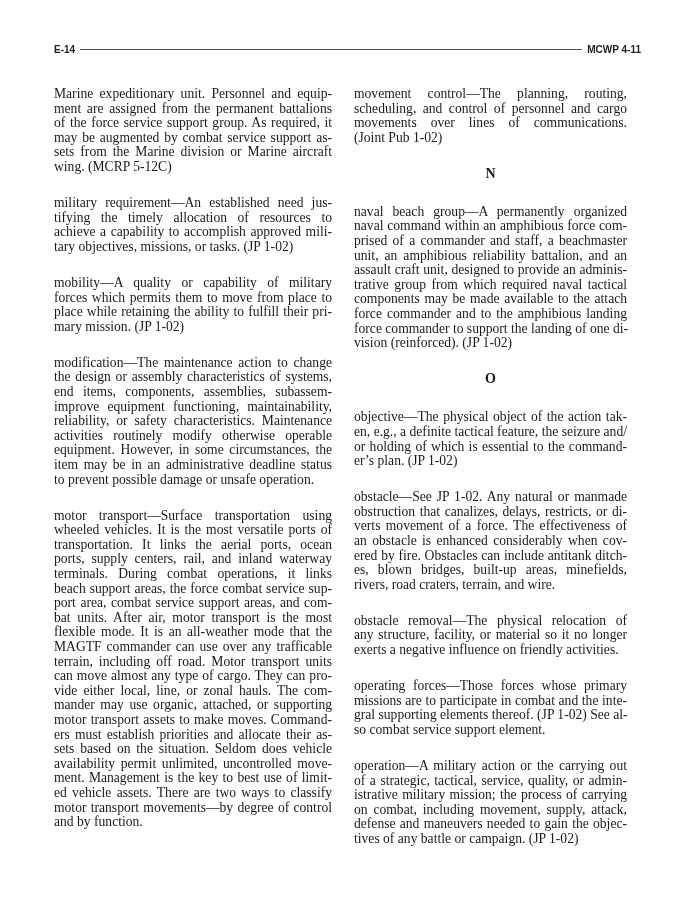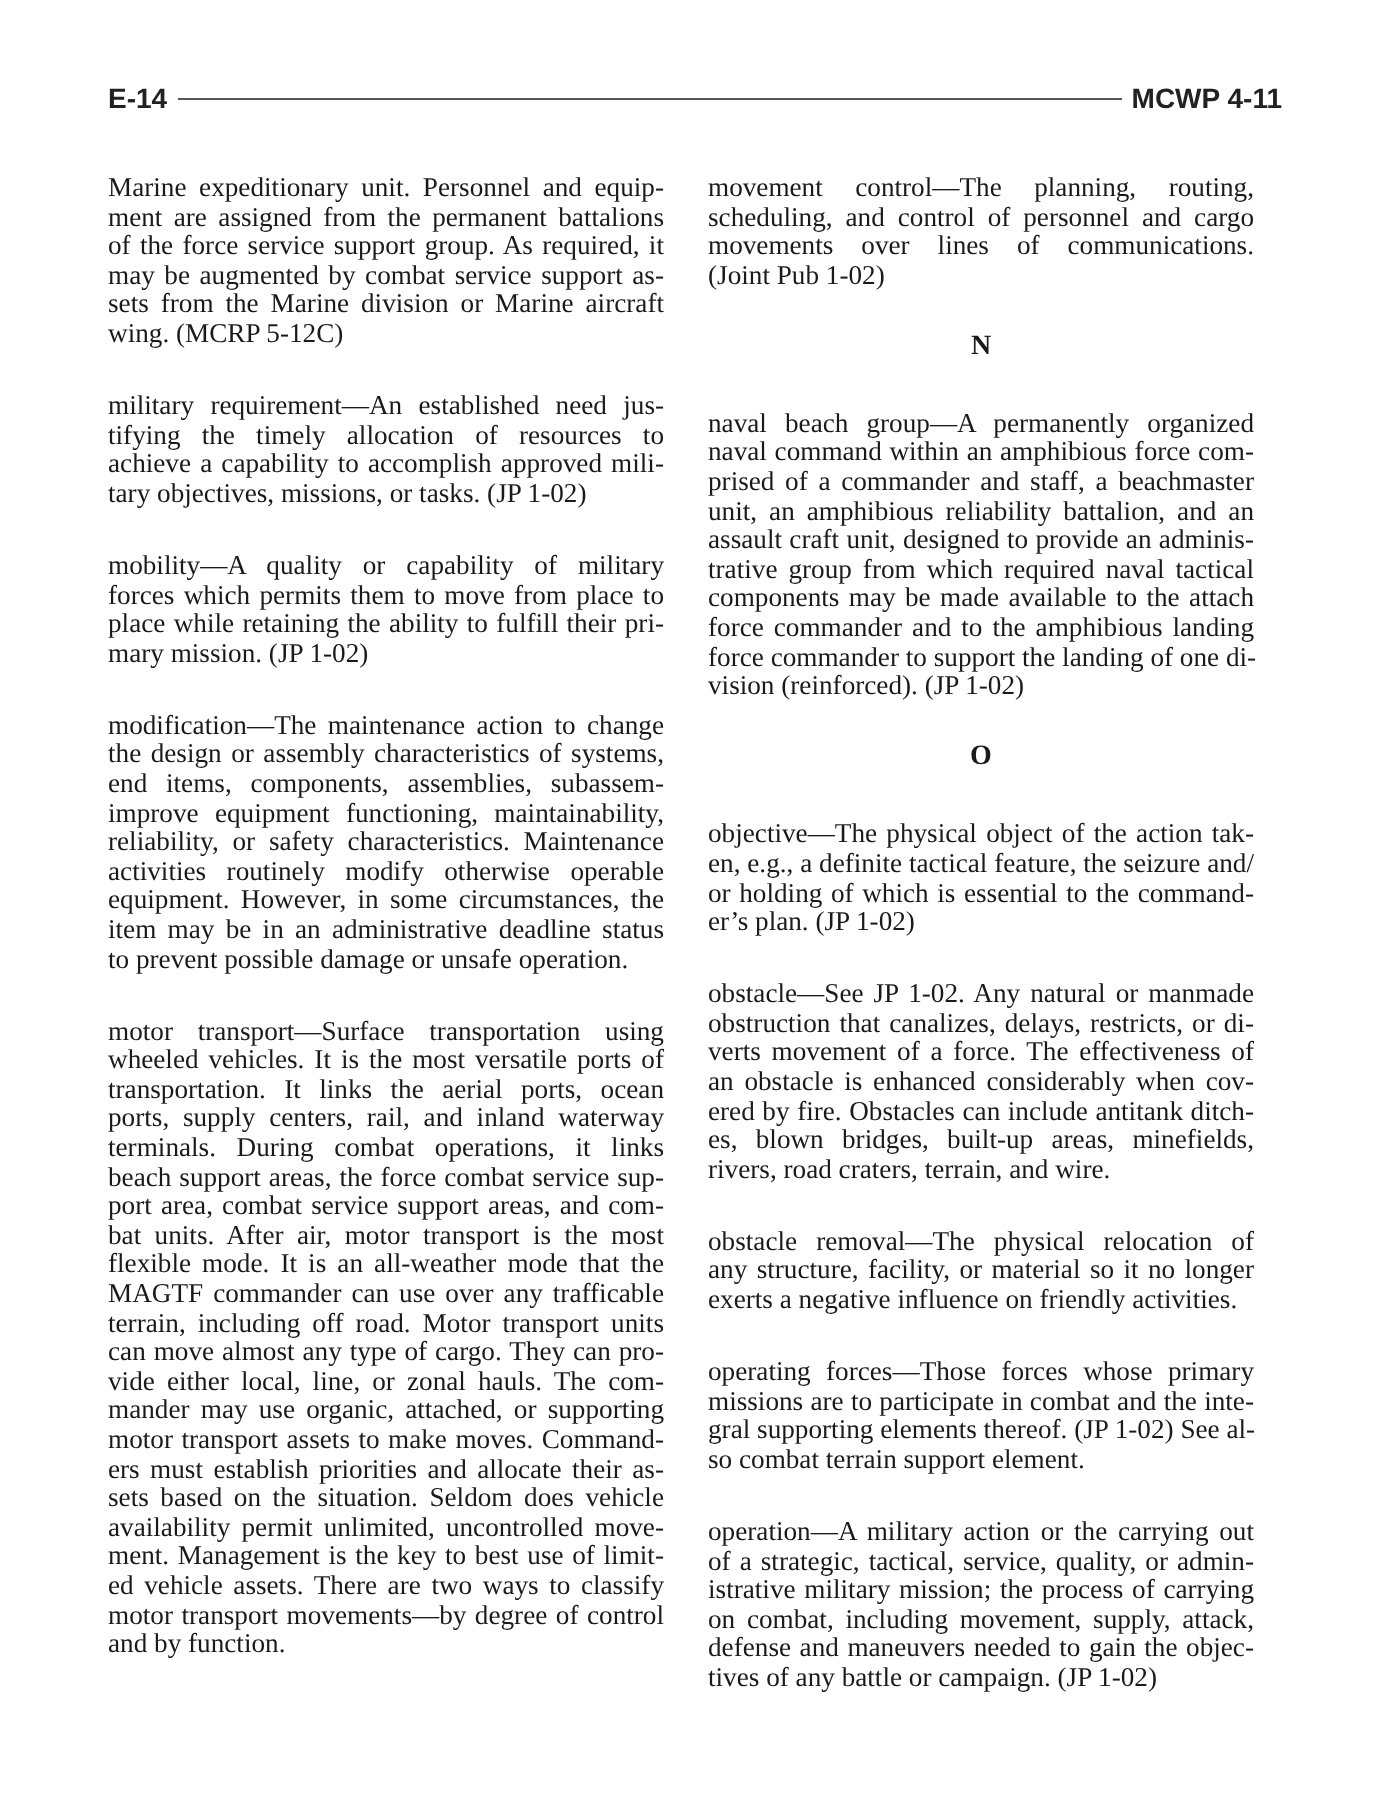--- a/index.html
+++ b/index.html
@@ -1,17 +1,17 @@
 <!DOCTYPE html>
 <html><head>
 <meta charset="utf-8">
 <style>
   html, body { margin: 0; padding: 0; background: #ffffff; }
   body { width: 695px; height: 899px; position: relative; overflow: hidden; color: #1a1a1a; }
-  .header { position: absolute; top: 41px; left: 54px; width: 587px; height: 16px; display: flex; align-items: center; font-family: "Liberation Sans", sans-serif; font-weight: bold; font-size: 14px; color: #222; }
+  .header { position: absolute; top: 41px; left: 54px; width: 587px; height: 16px; display: flex; align-items: center; font-family: "Liberation Sans", sans-serif; font-weight: bold; font-size: 10px; color: #222; }
   .header .rule { flex: 1; height: 1px; background: #555; margin: 0 5px; }
   .col { position: absolute; top: 87px; font-family: "Liberation Serif", serif; font-size: 13.6px; line-height: 14.6px; }
   .col-left { left: 54px; width: 278px; }
   .col-right { left: 354px; width: 273px; }
   .entry { margin: 0 0 21.5px 0; }
   .line { display: block; text-align: justify; text-align-last: justify; white-space: nowrap; height: 14.6px; }
   .line.last { text-align-last: left; }
   .term { font-weight: normal; margin-top: 32px; }
   .letter { text-align: center; font-weight: bold; font-family: "Liberation Serif", serif; font-size: 14px; margin: 0 0 22px 0; height: 16px; }
 </style>
@@ -120,21 +120,21 @@
   </div>
   <div class="entry">
     <span class="line"><span class="term">obstacle removal—</span><span>The physical relocation of</span></span>
     <span class="line">any structure, facility, or material so it no longer</span>
     <span class="line last">exerts a negative influence on friendly activities.</span>
   </div>
   <div class="entry">
     <span class="line"><span class="term">operating forces—</span><span>Those forces whose primary</span></span>
     <span class="line">missions are to participate in combat and the inte-</span>
     <span class="line">gral supporting elements thereof. (JP 1-02) See al-</span>
-    <span class="line last">so combat terrain support element.</span>
+    <span class="line last">so combat service support element.</span>
   </div>
   <div class="entry">
     <span class="line"><span class="term">operation—</span><span>A military action or the carrying out</span></span>
     <span class="line">of a strategic, tactical, service, quality, or admin-</span>
     <span class="line">istrative military mission; the process of carrying</span>
     <span class="line">on combat, including movement, supply, attack,</span>
     <span class="line">defense and maneuvers needed to gain the objec-</span>
     <span class="line last">tives of any battle or campaign. (JP 1-02)</span>
   </div>
 </div>

